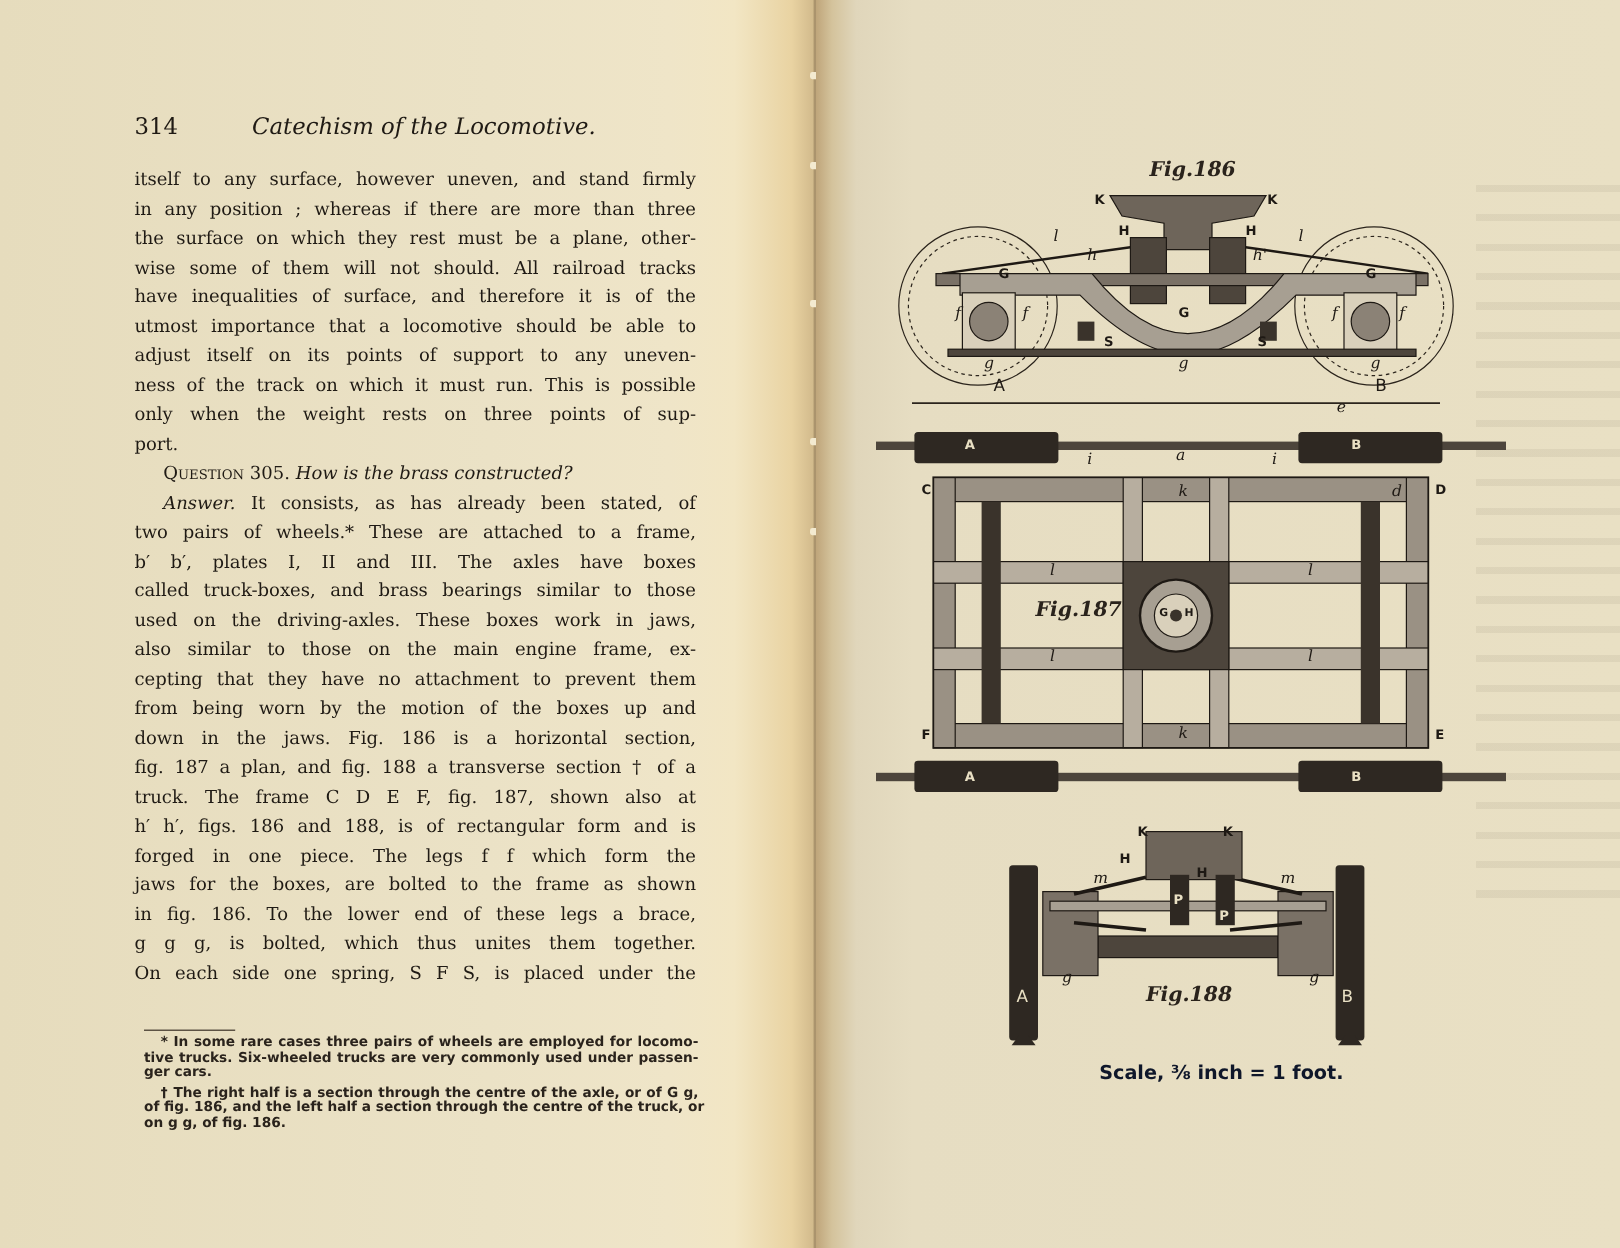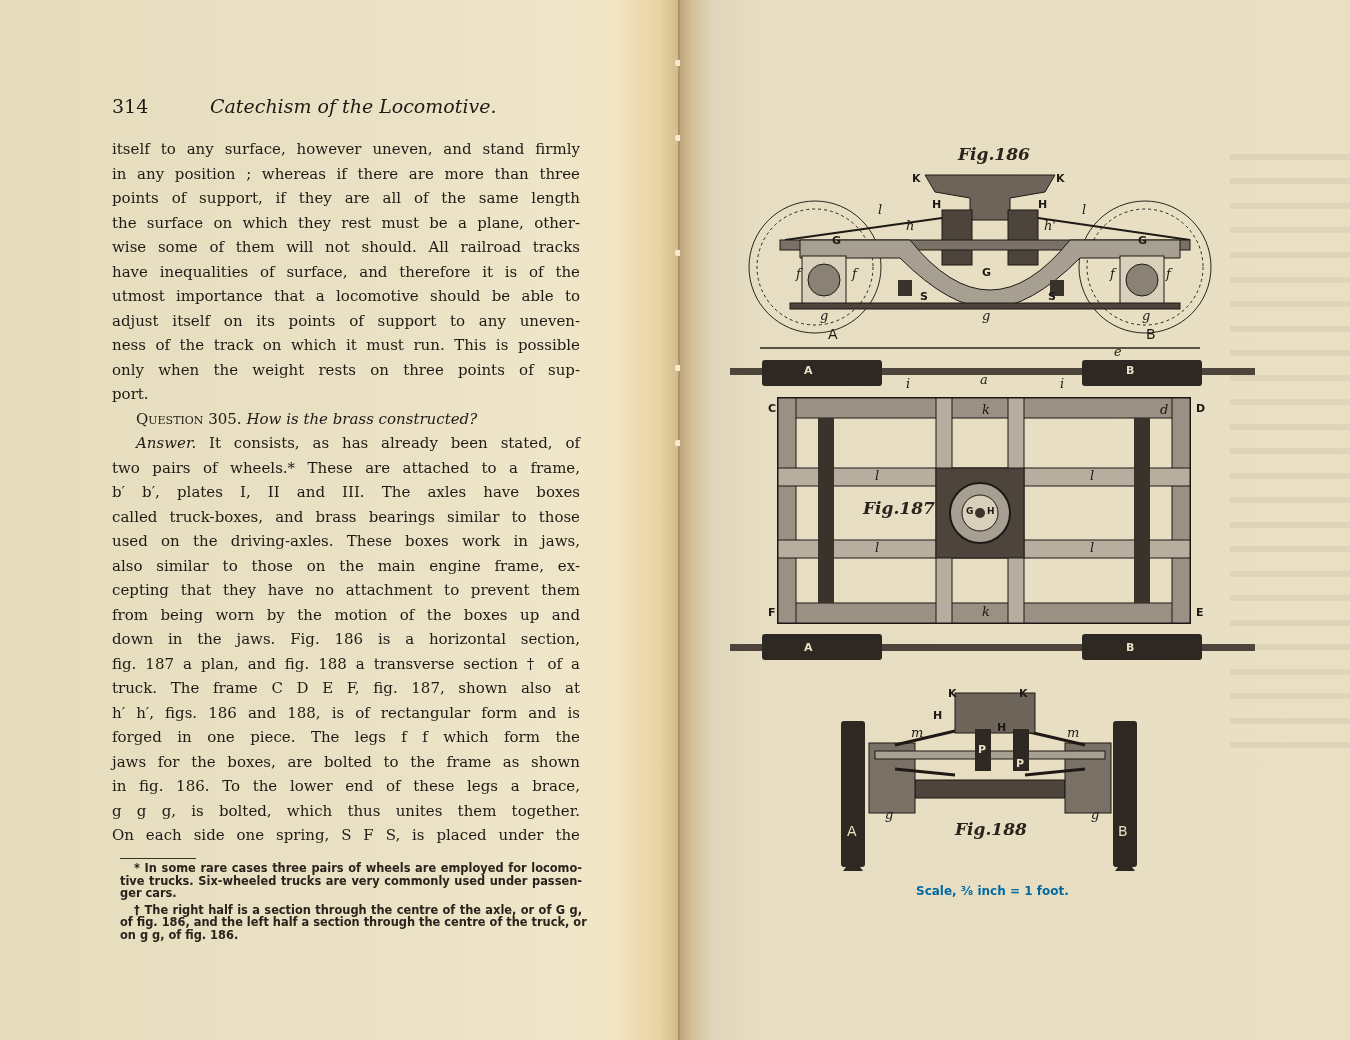--- a/index.html
+++ b/index.html
@@ -37,39 +37,38 @@
   .fn-line { display:block; white-space:nowrap; text-align:justify; text-align-last:justify; }
   .fn-line.last { text-align-last:left; }
   .fn-gap { height:4px; }
   .fn-indent { padding-left:14px; }
 
   
   .fig { position:absolute; }
   .fig-caption { position:absolute; font-style:italic; font-weight:bold; font-size:17px; color:#2a231c; }
   .fig-label { position:absolute; font-family:"DejaVu Sans","Liberation Sans",sans-serif; font-size:11px; font-weight:bold; color:#1e1914; }
   .fig-label.it { font-family:"DejaVu Serif","Liberation Serif",serif; font-style:italic; font-weight:normal; font-size:13px; }
-  .scale-note { position:absolute; left:916px; top:884px; font-family:"DejaVu Sans","Liberation Sans",sans-serif; font-size:12px; font-weight:bold; color:#0369a1; }
+  .scale-note { position:absolute; left:916px; top:884px; font-family:"DejaVu Sans","Liberation Sans",sans-serif; font-size:16px; font-weight:bold; color:#0f172a; }
   .ghost { position:absolute; left:1230px; top:140px; width:120px; height:620px;
     background:repeating-linear-gradient(180deg, transparent 0 14px, rgba(120,110,90,.10) 14px 20px, transparent 20px 24.5px); }
 </style>
 </head>
 <body>
 
 <div class="spread">
 
   <div class="page-left">
     <div class="running-head">
       <span class="page-number">314</span>
       <span class="running-title">Catechism of the Locomotive.</span>
     </div>
 
     <div class="body-text">
       <span class="line">itself to any surface, however uneven, and stand firmly</span>
       <span class="line">in any position ; whereas if there are more than three</span>
-      <span class="line">points of support, if they are all of the same length</span>
       <span class="line">the surface on which they rest must be a plane, other-</span>
       <span class="line">wise some of them will not should.  All railroad tracks</span>
       <span class="line">have inequalities of surface, and therefore it is of the</span>
       <span class="line">utmost importance that a locomotive should be able to</span>
       <span class="line">adjust itself on its points of support to any uneven-</span>
       <span class="line">ness of the track on which it must run.  This is possible</span>
       <span class="line">only when the weight rests on three points of sup-</span>
       <span class="line last">port.</span>
 
       <span class="line last indent">
@@ -114,21 +113,21 @@
   <div class="gutter"></div>
   <div class="stitch" style="top:60px"></div>
   <div class="stitch" style="top:135px"></div>
   <div class="stitch" style="top:250px"></div>
   <div class="stitch" style="top:365px"></div>
   <div class="stitch" style="top:440px"></div>
 
   <div class="page-right"></div>
   <div class="ghost"></div>
 
-  <div class="fig" style="left:720px;top:140px;width:520px;height:220px;">
+  <div class="fig" style="left:720px;top:128px;width:520px;height:220px;">
     <svg width="520" height="220" viewBox="0 0 520 220">
 
       <circle cx="95" cy="127" r="66" fill="none" stroke="#2b241c" stroke-width="1"></circle>
       <circle cx="95" cy="127" r="58" fill="none" stroke="#2b241c" stroke-width="1" stroke-dasharray="3,3"></circle>
       <circle cx="425" cy="127" r="66" fill="none" stroke="#2b241c" stroke-width="1"></circle>
       <circle cx="425" cy="127" r="58" fill="none" stroke="#2b241c" stroke-width="1" stroke-dasharray="3,3"></circle>
 
       <line x1="40" y1="208" x2="480" y2="208" stroke="#2b241c" stroke-width="1.5"></line>
 
       <path d="M205 35 L335 35 L325 52 L290 58 L290 80 L250 80 L250 58 L215 52 Z" fill="#6e655a" stroke="#1e1914"></path>

